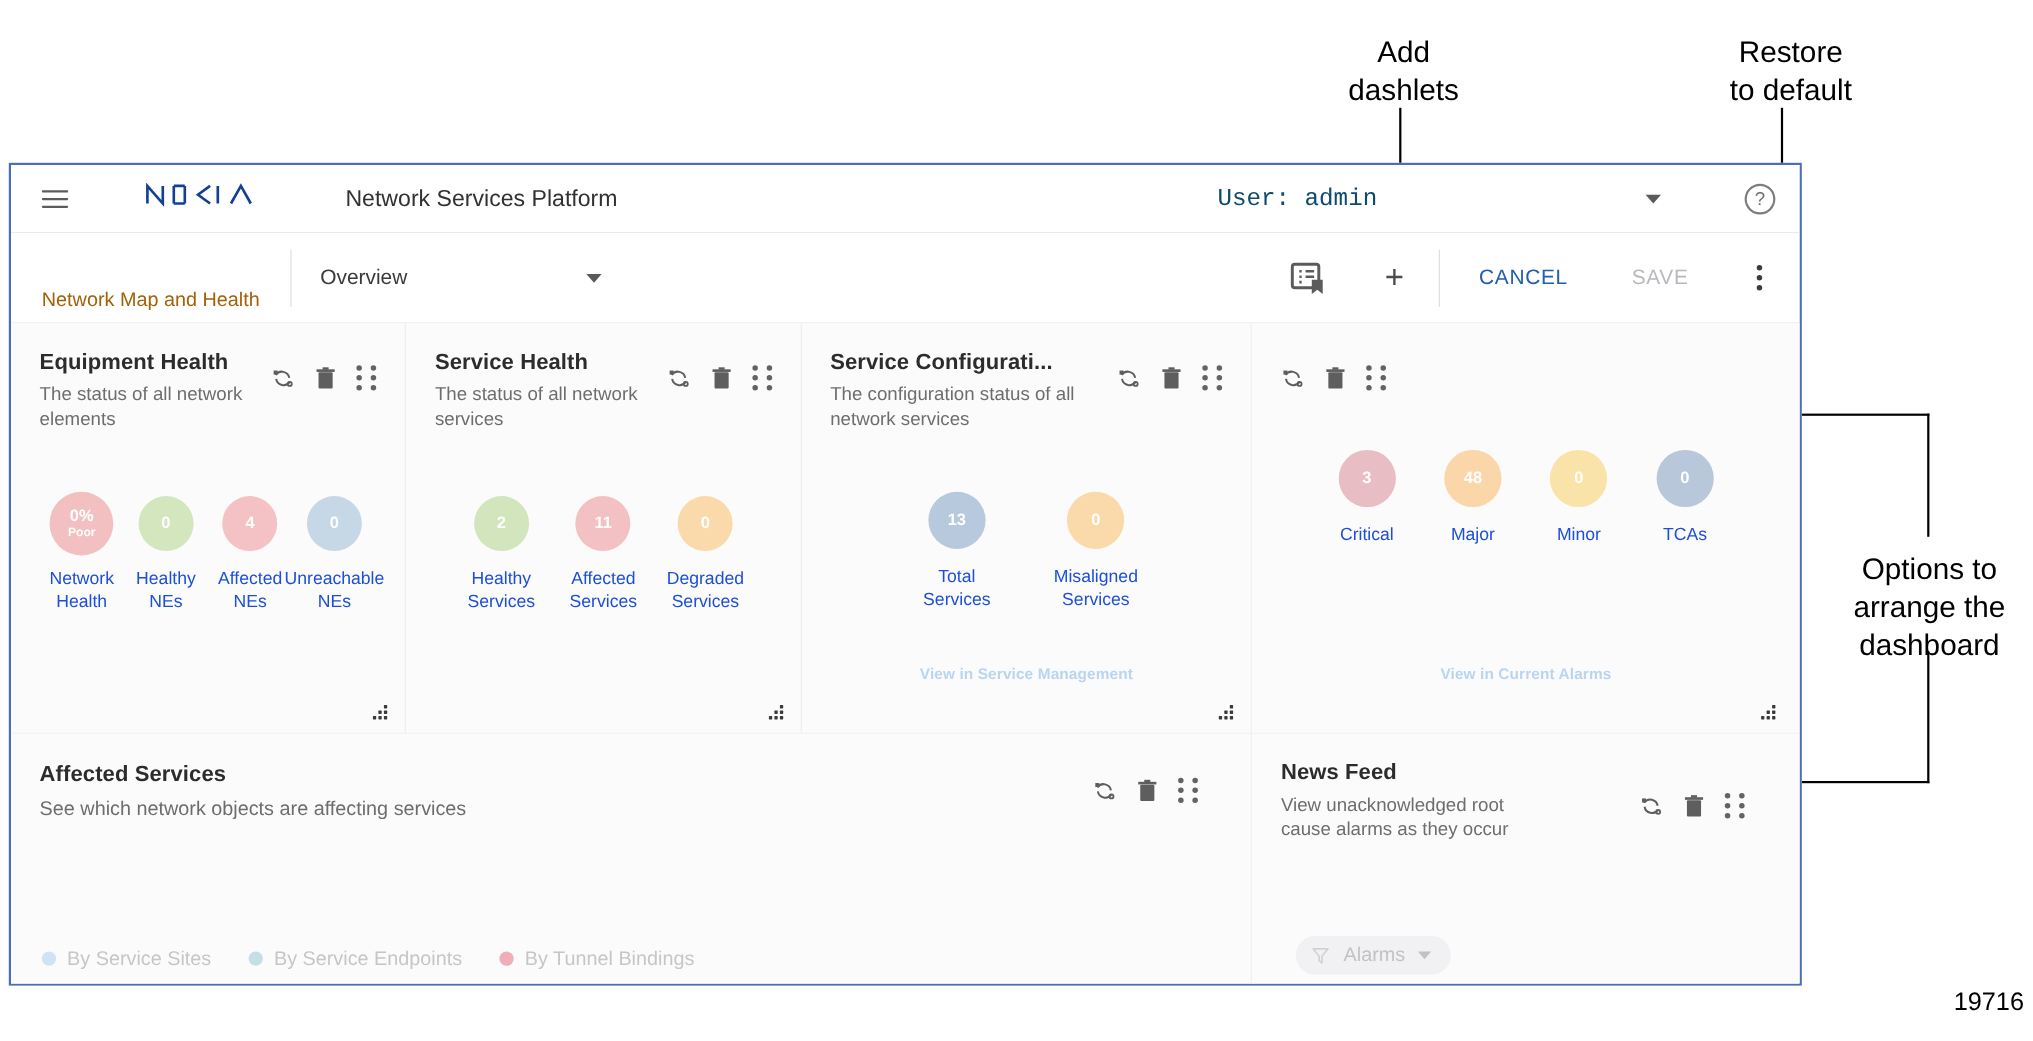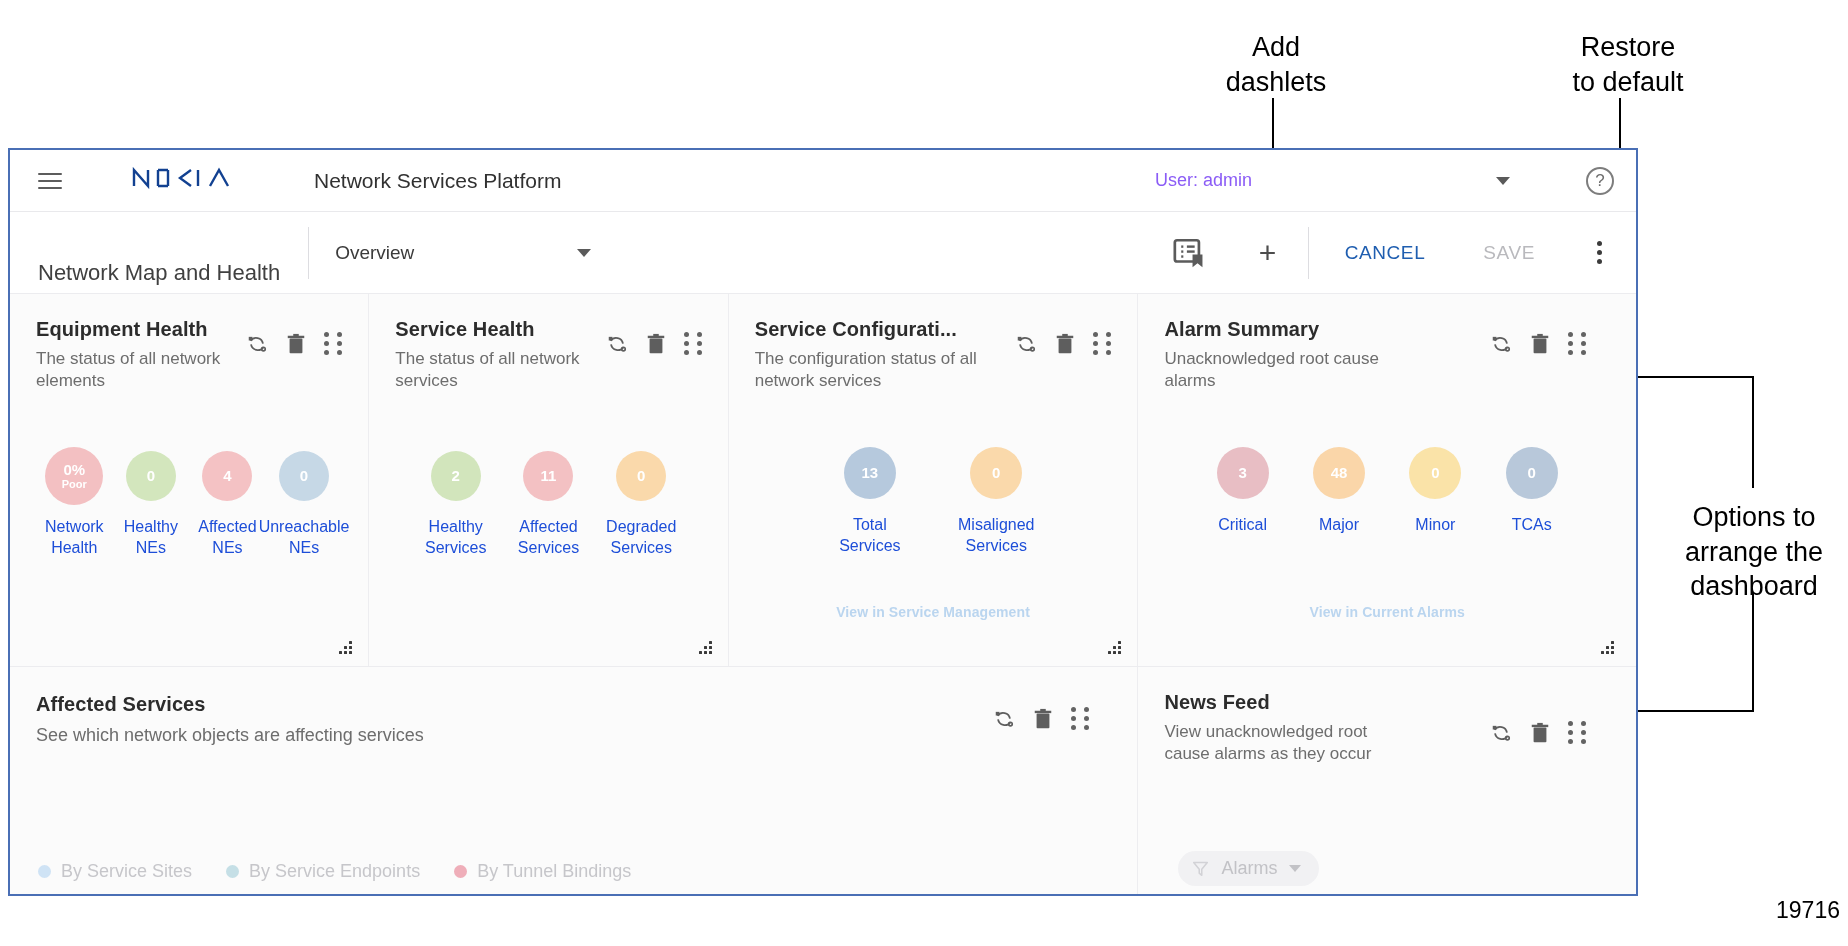--- a/index.html
+++ b/index.html
@@ -60,21 +60,21 @@
   }
   .hamburger { width: 24px; display: flex; flex-direction: column; gap: 5px; cursor: pointer; }
   .hamburger i { display: block; height: 2px; background: #5c5c5c; border-radius: 1px; }
   .nokia-logo {
     margin-left: 36px; color: #124191; font-size: 24px;
     letter-spacing: 1.5px; font-weight: 400;
     font-family: "Liberation Sans", sans-serif;
   }
   .app-title { margin-left: 36px; font-size: 21px; color: #313131; }
   .hdr-spacer { flex: 1 1 auto; }
-  .user-label { font-size: 18px; color: #8b5cf6; }
+  .user-label { font-size: 22px; color: #0c4a6e; font-family: Liberation Mono, monospace; }
   .caret-down {
     width: 0; height: 0; margin-left: 210px;
     border-left: 7px solid transparent;
     border-right: 7px solid transparent;
     border-top: 8px solid #5a5a5a;
     cursor: pointer;
   }
   .help-icon {
     margin-left: 42px; width: 28px; height: 28px;
     border: 2px solid #7d7d7d; border-radius: 50%;
@@ -83,21 +83,21 @@
     cursor: pointer;
   }
 
   
   .toolbar {
     height: 82px; display: flex; align-items: center;
     padding: 0 24px 0 28px;
     border-bottom: 1px solid #ececef;
     background: #fff;
   }
-  .tb-breadcrumb { font-size: 22px; color: #404040; padding-right: 28px; margin-top: 40px; }
+  .tb-breadcrumb { font-size: 18px; color: #a16207; padding-right: 28px; margin-top: 40px; }
   .tb-divider { width: 1px; height: 52px; background: #dddde1; }
   .tb-select {
     display: flex; align-items: center; width: 300px;
     padding-left: 26px; font-size: 19px; color: #3b3b3b; cursor: pointer;
   }
   .tb-select .caret {
     margin-left: auto; margin-right: 18px;
     width: 0; height: 0;
     border-left: 7px solid transparent;
     border-right: 7px solid transparent;
@@ -490,24 +490,20 @@
             <i style="left:5px;top:14px"></i>
             <i style="left:10px;top:14px"></i>
           <i style="left:5px;top:9px"></i>
             <i style="left:10px;top:9px"></i>
           <i style="left:10px;top:4px"></i>
         </div>
       </div>
 
       <div class="card c4">
         <div class="card-head">
-          <div class="card-titles">
-            <div class="card-title">Alarm Summary</div>
-            <div class="card-desc">Unacknowledged root cause alarms</div>
-          </div>
           <div class="card-actions" style="margin-right:24px">
             <svg class="act" width="22" height="22" viewBox="0 0 24 24">
               <path d="M5,8.5 A7.5,7.5 0 0,1 18.5,11.5" fill="none" stroke="#5e5e5e" stroke-width="2"></path>
               <path d="M19,15.5 A7.5,7.5 0 0,1 5.5,12.5" fill="none" stroke="#5e5e5e" stroke-width="2"></path>
               <rect x="3" y="4.2" width="4" height="4" fill="#5e5e5e"></rect>
               <circle cx="19" cy="17.5" r="2" fill="none" stroke="#5e5e5e" stroke-width="1.8"></circle>
             </svg>
             <svg class="act" width="20" height="22" viewBox="0 0 20 24">
               <rect x="3" y="6" width="14" height="16" rx="1" fill="#5e5e5e"></rect>
               <rect x="1" y="3" width="18" height="2.6" fill="#5e5e5e"></rect>

